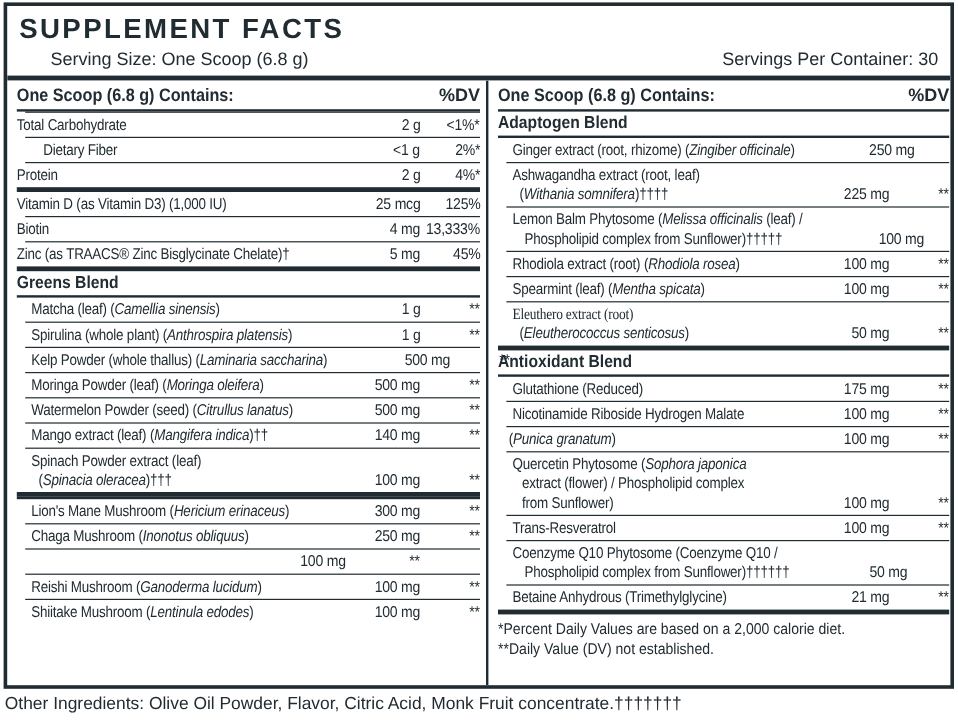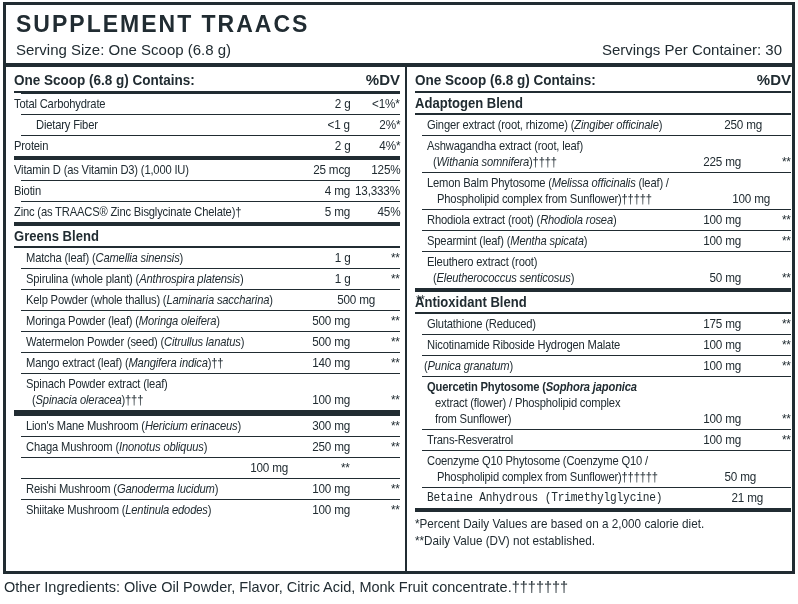--- a/index.html
+++ b/index.html
@@ -6,21 +6,21 @@
   * { box-sizing: border-box; margin: 0; padding: 0; }
   html,body { width: 798px; height: 604px; background: #fff; overflow: hidden;
     font-family: "Liberation Sans", "DejaVu Sans", sans-serif; color: var(--ink); }
 
   .label { margin: 2px 3px 0 3px; height: 572px; border: 3px solid var(--ink);
     display: flex; flex-direction: column; overflow: hidden; background: #fff; }
 
   .top { padding: 5px 10px 0 10px; }
   .title { font-size: 23px; font-weight: bold; letter-spacing: 2px; line-height: 28px; }
   .serving-row { display: flex; justify-content: space-between; font-size: 15px;
-    line-height: 19px; padding: 2px 0 4px 0; }
+    line-height: 19px; padding: 2px 0 4px 0; margin-left: 26px; }
 
   .main-rule { border-top: 4px solid var(--ink); }
 
   .columns { flex: 1; display: flex; align-items: stretch; overflow: hidden; }
   .col { width: 399px; padding: 0 5px 0 8px; }
   .col-right { border-left: 2px solid var(--ink); width: 393px; padding: 0 7px 0 8px; }
 
   .col-header { display: flex; justify-content: space-between; align-items: baseline;
     font-weight: bold; font-size: 15px; line-height: 17px; padding: 4px 0 3px 0;
     border-bottom: 2px solid var(--ink); }
@@ -45,21 +45,21 @@
   .footnotes { padding: 3px 0 0 0; font-size: 13px; }
   .footnotes .fline { line-height: 17px; }
 
   .other-ingredients { padding: 4px 0 0 4px; font-size: 14.5px; line-height: 18px; }
 </style>
 </head>
 <body>
 
 <div class="label">
   <div class="top">
-    <div class="title">SUPPLEMENT TRAACS</div>
+    <div class="title">SUPPLEMENT FACTS</div>
     <div class="serving-row">
       <span>Serving Size: One Scoop (6.8 g)</span>
       <span>Servings Per Container: 30</span>
     </div>
   </div>
   <div class="main-rule"></div>
   <div class="columns">
     <div class="col col-left">
       <div class="col-header">
         <span class="txt" style="transform:scaleX(0.9)">One Scoop (6.8 g) Contains:</span>
@@ -258,21 +258,21 @@
           <div class="n-row">
             <div>
               <div class="nline" style="padding-left: 12px;"><span class="txt"><span>Spearmint (leaf) (</span><span class="it">Mentha spicata</span><span>)</span></span></div>
             </div>
             <div class="amount"><span class="txt-r">100 mg</span></div>
             <div class="dv"><span class="txt-r">**</span></div>
           </div>
           <div class="sep-thin"></div>
           <div class="n-row">
             <div>
-              <div class="nline" style="padding-left: 12px;"><span class="txt"><span>Eleuthero extract (root)</span></span></div>
+              <div class="nline" style="padding-left: 12px; font-family: Liberation Serif, serif;"><span class="txt"><span>Eleuthero extract (root)</span></span></div>
               <div class="nline" style="padding-left: 18px;"><span class="txt"><span>(</span><span class="it">Eleutherococcus senticosus</span><span>)</span></span></div>
             </div>
             <div class="amount"><span class="txt-r">50 mg</span></div>
             <div class="dv"><span class="txt-r">**</span></div>
           </div>
           <div class="sep-thick"></div>
           <div class="section-row"><span class="txt" style="transform: scaleX(0.9);">Antioxidant Blend</span></div>
           <div class="sep-header"></div>
           <div class="n-row">
             <div>
@@ -293,21 +293,21 @@
           <div class="n-row">
             <div>
               <div class="nline" style="padding-left: 9px;"><span class="txt"><span>(</span><span class="it">Punica granatum</span><span>)</span></span></div>
             </div>
             <div class="amount"><span class="txt-r">100 mg</span></div>
             <div class="dv"><span class="txt-r">**</span></div>
           </div>
           <div class="sep-thin"></div>
           <div class="n-row">
             <div>
-              <div class="nline" style="padding-left: 12px; font-weight: bold;"><span class="txt"><span>Quercetin Phytosome (</span><span class="it">Sophora japonica</span></span></div>
+              <div class="nline" style="padding-left: 12px;"><span class="txt"><span>Quercetin Phytosome (</span><span class="it">Sophora japonica</span></span></div>
               <div class="nline" style="padding-left: 20px;"><span class="txt"><span>extract (flower) / Phospholipid complex</span></span></div>
               <div class="nline" style="padding-left: 20px;"><span class="txt"><span>from Sunflower)</span></span></div>
             </div>
             <div class="amount"><span class="txt-r">100 mg</span></div>
             <div class="dv"><span class="txt-r">**</span></div>
           </div>
           <div class="sep-thin"></div>
           <div class="n-row">
             <div>
               <div class="nline" style="padding-left: 12px;"><span class="txt"><span>Trans-Resveratrol</span></span></div>
@@ -320,21 +320,21 @@
             <div>
               <div class="nline" style="padding-left: 12px;"><span class="txt"><span>Coenzyme Q10 Phytosome (Coenzyme Q10 /</span></span></div>
               <div class="nline" style="padding-left: 22px;"><span class="txt"><span>Phospholipid complex from Sunflower)††††††</span></span></div>
             </div>
             <div class="amount"><span class="txt-r">50 mg</span></div>
             <div class="dv"></div>
           </div>
           <div class="sep-thin"></div>
           <div class="n-row">
             <div>
-              <div class="nline" style="padding-left: 12px; font-family: Liberation Mono, monospace;"><span class="txt"><span>Betaine Anhydrous (Trimethylglycine)</span></span></div>
+              <div class="nline" style="padding-left: 12px;"><span class="txt"><span>Betaine Anhydrous (Trimethylglycine)</span></span></div>
             </div>
             <div class="amount"><span class="txt-r">21 mg</span></div>
             <div class="dv"><span class="txt-r">**</span></div>
           </div>
           <div class="sep-thick"></div>
         </div>
       <div class="footnotes" id="footnotes-1">
           <div class="fline"><span class="txt" style="transform: scaleX(0.9);">*Percent Daily Values are based on a 2,000 calorie diet.</span></div>
           <div class="fline"><span class="txt" style="transform: scaleX(0.9);">**Daily Value (DV) not established.</span></div>
         </div>

